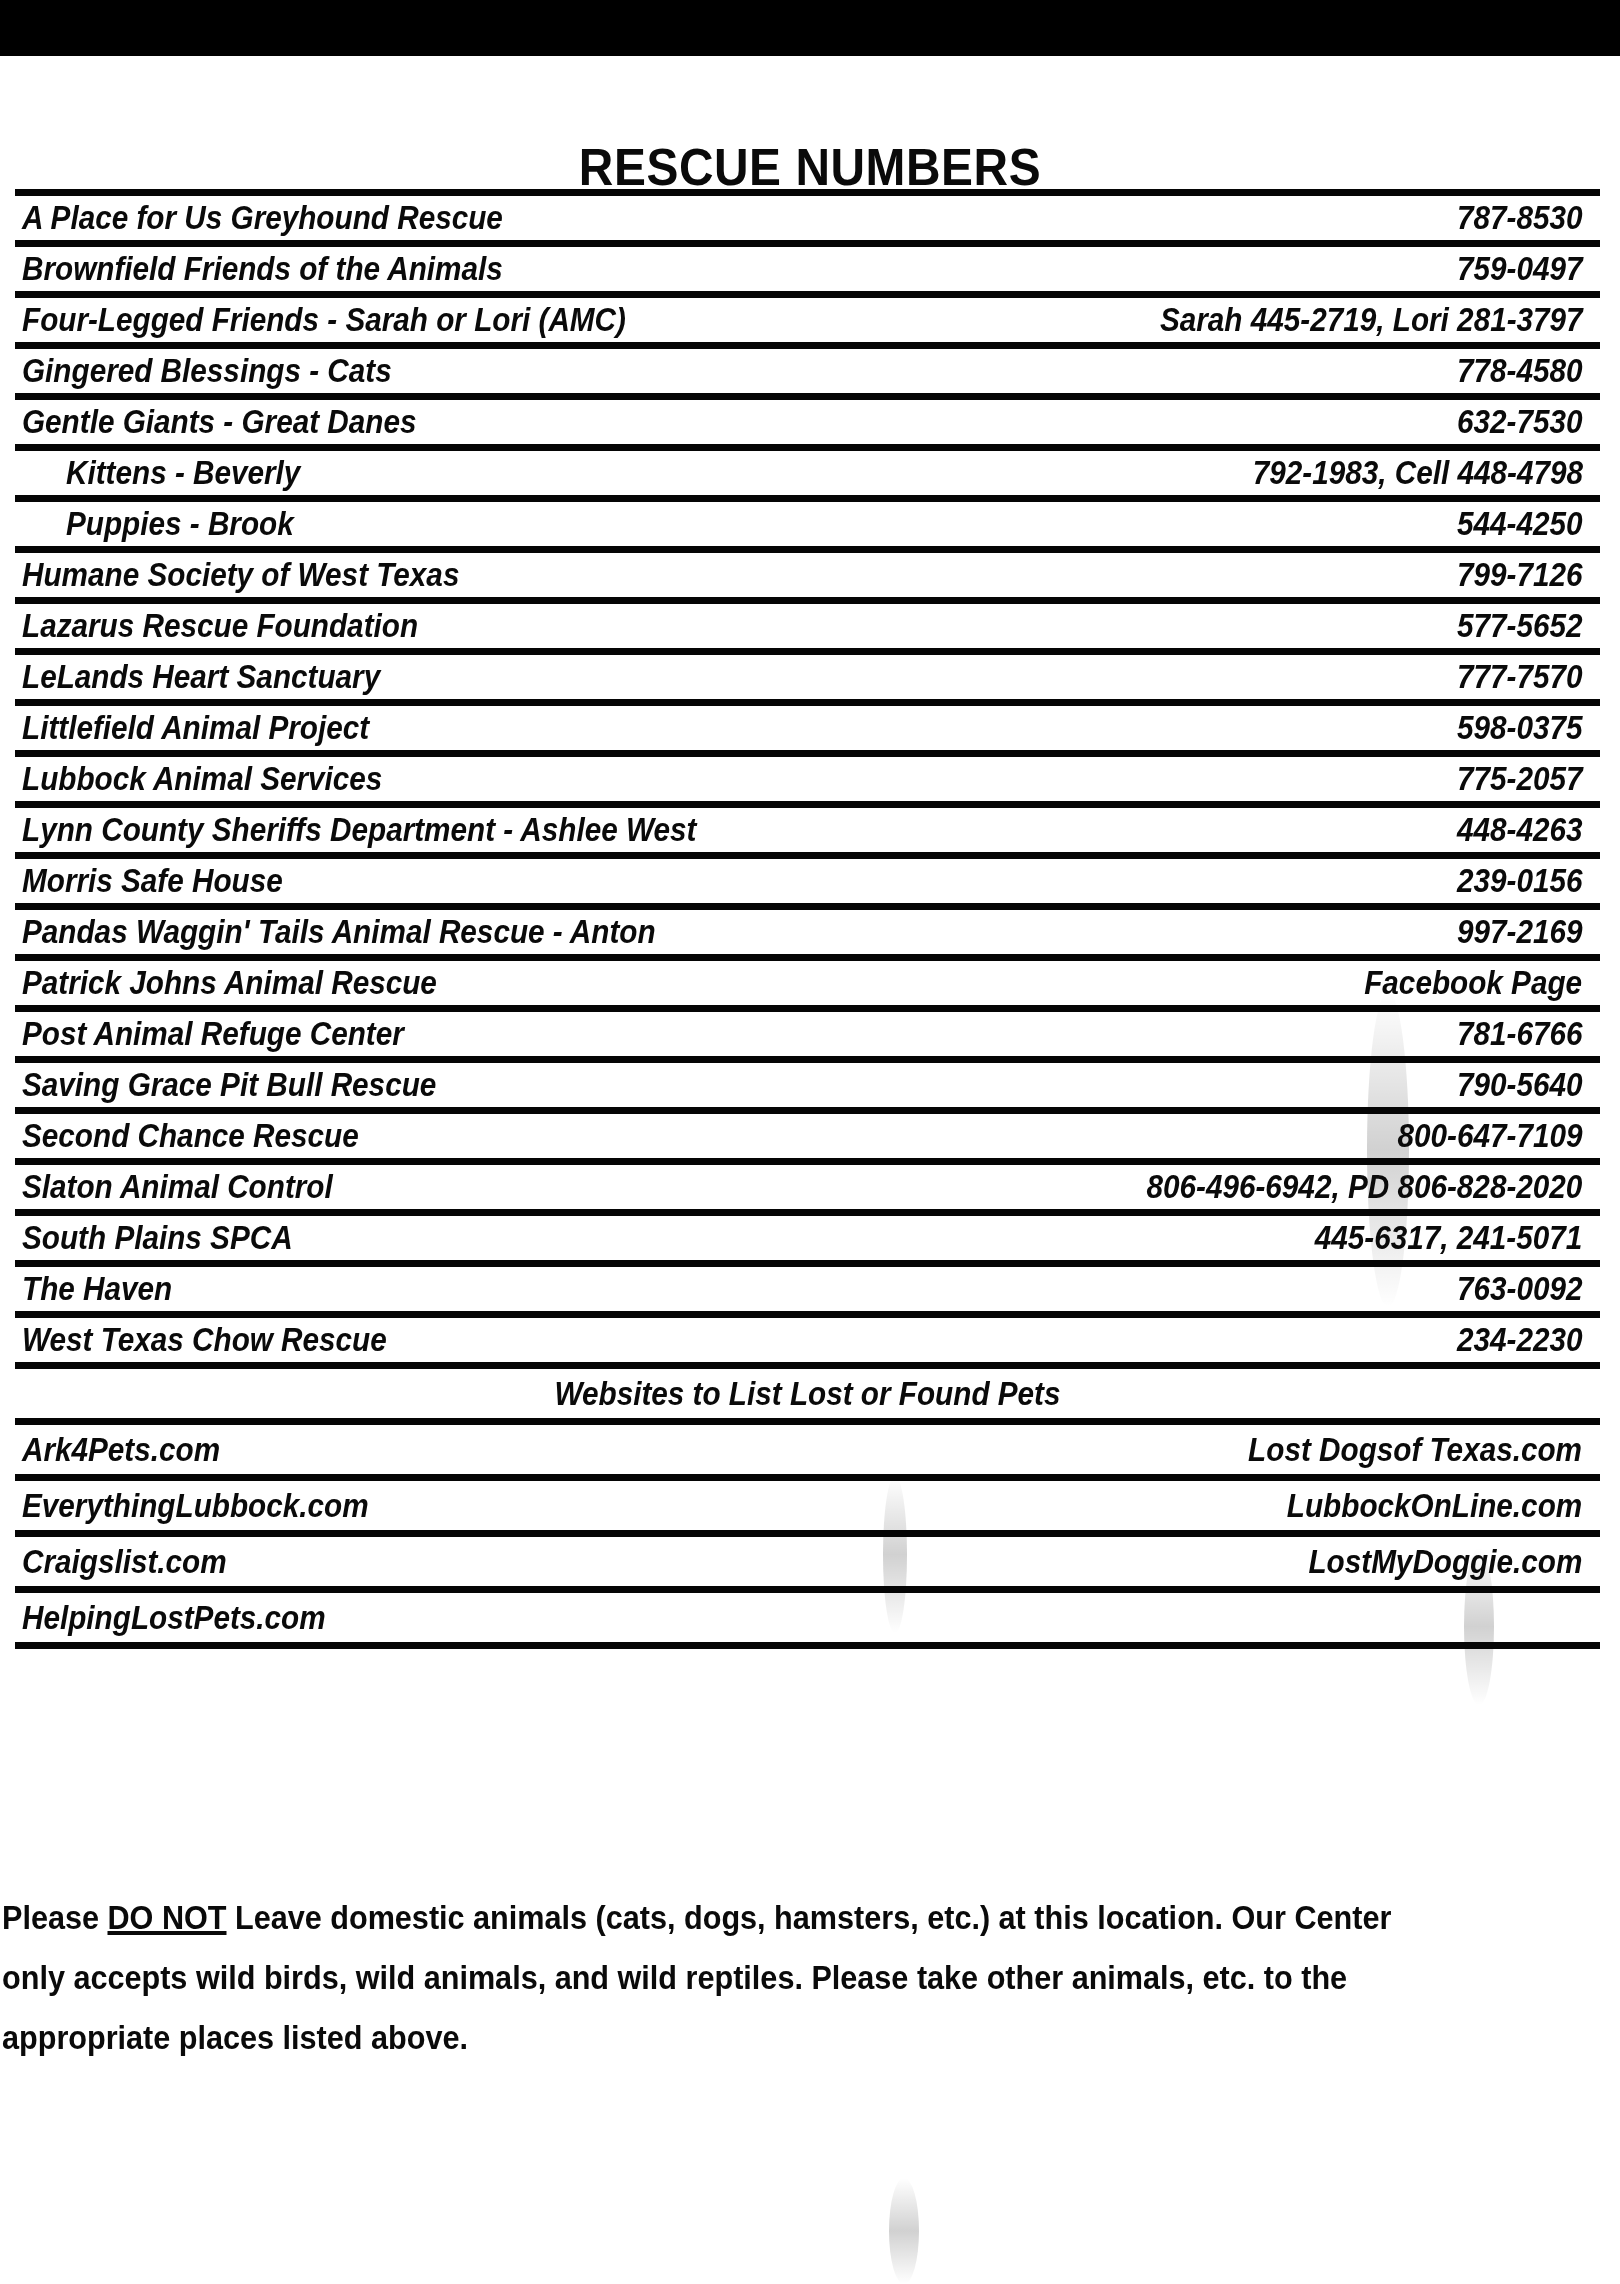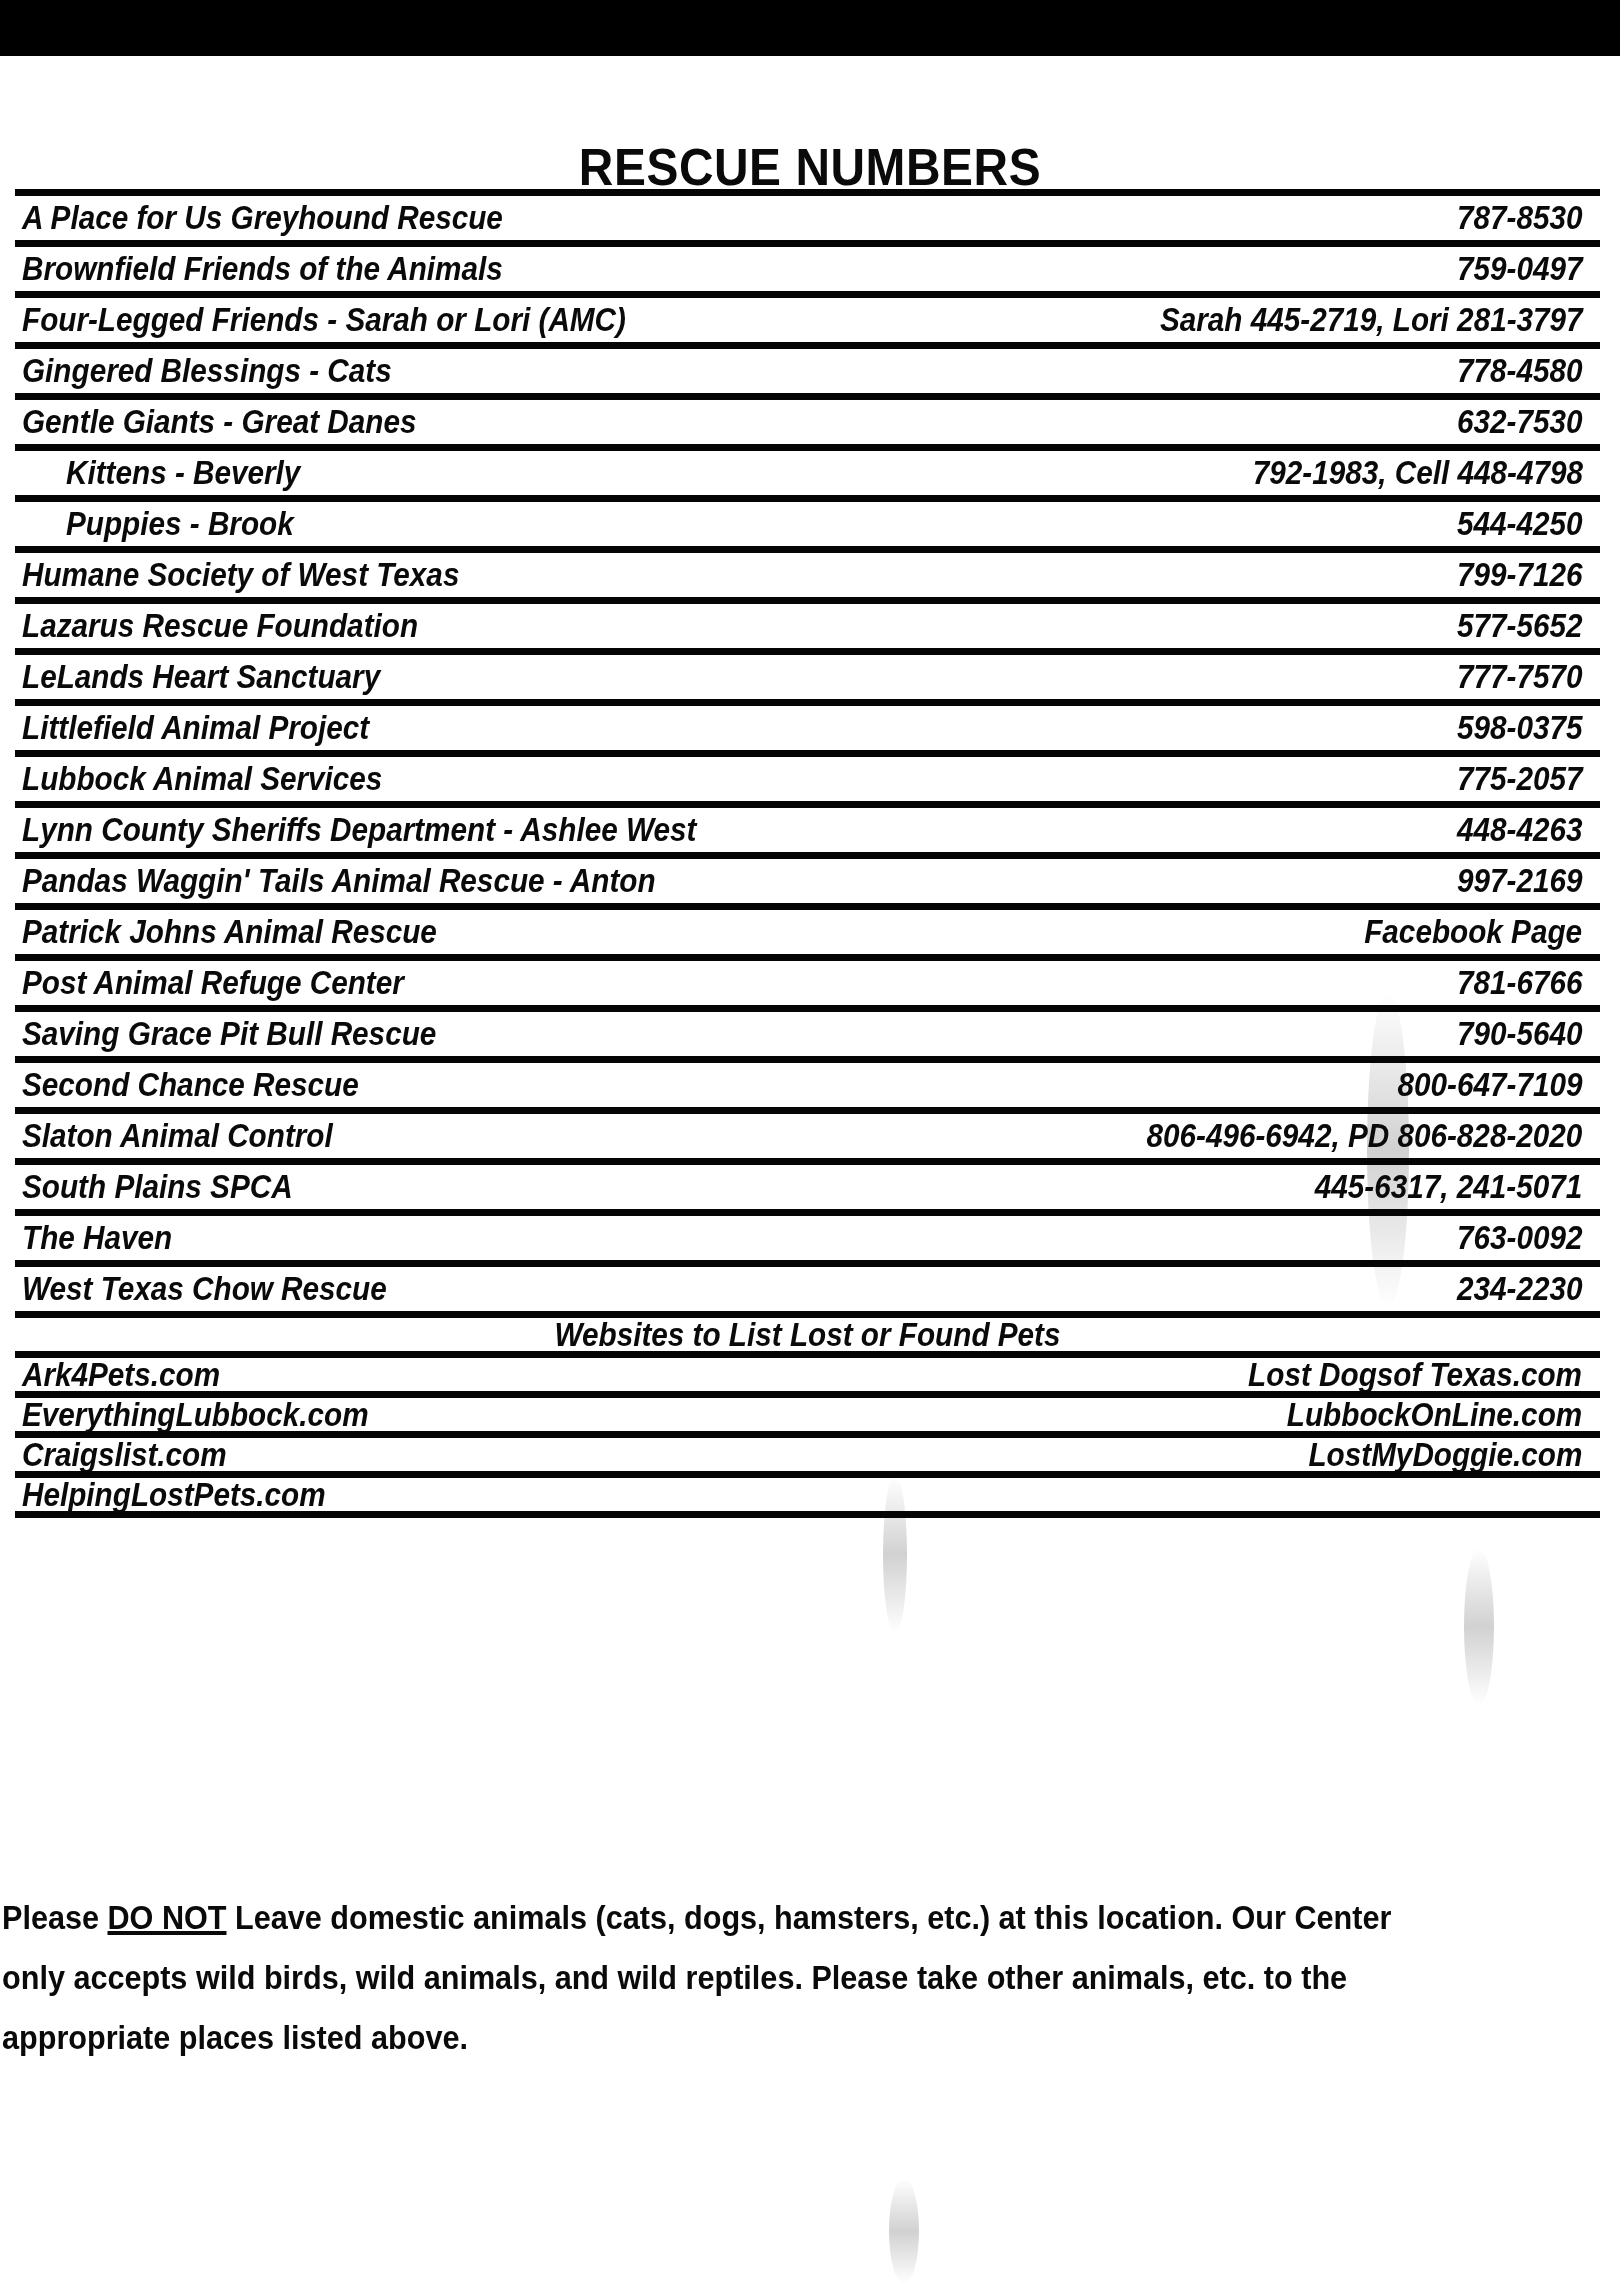--- a/index.html
+++ b/index.html
@@ -39,21 +39,21 @@
     top: 189px;
     width: 1585px;
   }
   .row {
     position: relative;
     height: 51px;
     border-top: 7.3px solid #050505;
     box-sizing: border-box;
     font-style: italic;
   }
-  .row.tall { height: 40px; }
+  .row.tall { height: 56px; }
   .cell-name, .cell-phone {
     position: absolute;
     top: 0;
     bottom: 0;
     display: flex;
     align-items: center;
     font-weight: bold;
     font-size: 33px;
     white-space: nowrap;
     transform-origin: left center;
@@ -163,20 +163,24 @@
       </div>
       <div class="row">
         <div class="cell-name">Lubbock Animal Services</div>
         <div class="cell-phone">775-2057</div>
       </div>
       <div class="row">
         <div class="cell-name">Lynn County Sheriffs Department -  Ashlee West</div>
         <div class="cell-phone">448-4263</div>
       </div>
       <div class="row">
+        <div class="cell-name">Morris Safe House</div>
+        <div class="cell-phone">239-0156</div>
+      </div>
+      <div class="row">
         <div class="cell-name">Pandas Waggin' Tails Animal Rescue - Anton</div>
         <div class="cell-phone">997-2169</div>
       </div>
       <div class="row">
         <div class="cell-name">Patrick Johns Animal Rescue</div>
         <div class="cell-phone">Facebook Page</div>
       </div>
       <div class="row">
         <div class="cell-name">Post Animal Refuge Center</div>
         <div class="cell-phone">781-6766</div>

